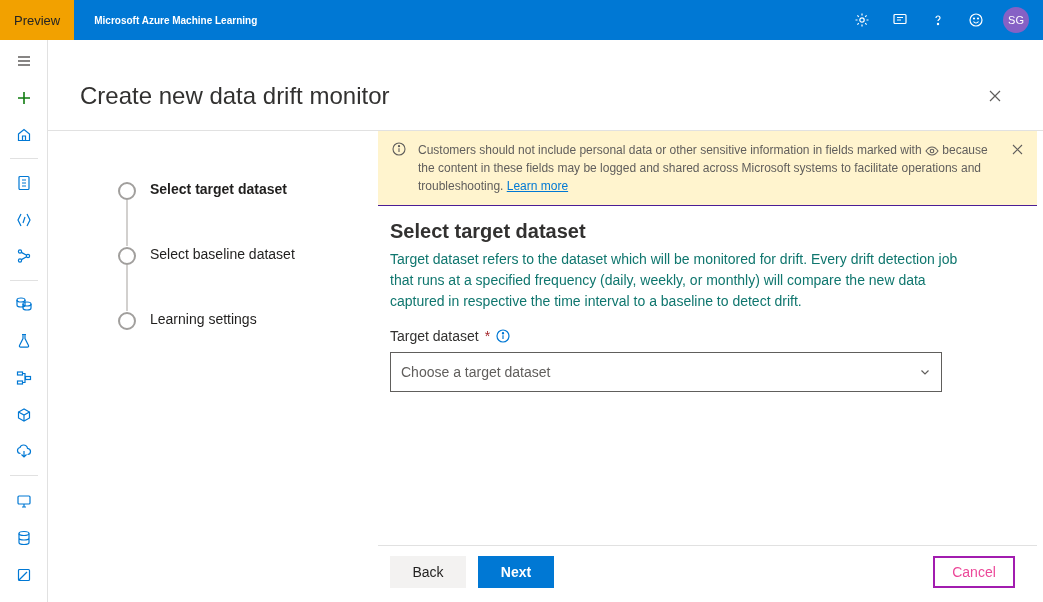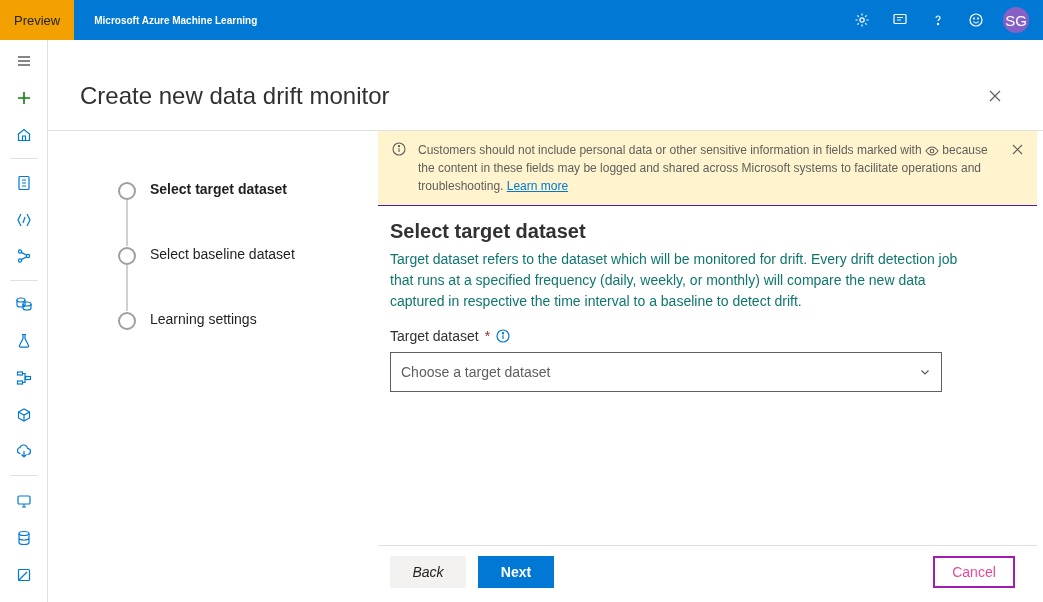--- a/index.html
+++ b/index.html
@@ -34,21 +34,21 @@
   .app-title { margin-left: 20px; font-size: 10px; font-weight: 600; }
   .topbar-right { position: absolute; right: 8px; display: flex; align-items: center; gap: 4px; }
   .tb-icon {
     width: 34px; height: 40px;
     display: flex; align-items: center; justify-content: center;
     cursor: pointer; color: #fff;
   }
   .avatar {
     width: 26px; height: 26px; border-radius: 50%;
     background: #8661c5; color: #fff;
-    font-size: 15px; display:flex;align-items:center;justify-content:center;
+    font-size: 11px; display:flex;align-items:center;justify-content:center;
     margin: 0 6px;
     cursor: pointer;
   }
   
   .shell { display:flex; height: calc(100% - 40px); }
   .rail {
     width: 48px;
     border-right: 1px solid #e1e1e1;
     display:flex; flex-direction:column; align-items:center;
     padding-top: 4px; gap: 2px;
@@ -135,21 +135,21 @@
   .footer {
     border-top:1px solid #e1e1e1;
     padding:10px 22px 14px 12px;
     display:flex; align-items:center; gap:12px;
   }
   .btn {
     height:32px; min-width:76px; padding:0 16px;
     font-size:14px; border:none; cursor:pointer;
     display:flex;align-items:center;justify-content:center;
   }
-  .btn-back { background:#f3f2f1; color:#201f1e;font-style:italic; }
+  .btn-back { background:#f3f2f1; color:#201f1e; }
   .btn-next { background:#0078d4; color:#fff; font-weight:600; }
   .btn-cancel { background:#fff; border:2px solid #a21caf; color:#ec4899; margin-left:auto; min-width:82px;}
   svg { display:block; }
 </style>
 </head>
 <body>
 
 <div class="topbar">
   <div class="preview-tag">Preview</div>
   <div class="app-title">Microsoft Azure Machine Learning</div>

